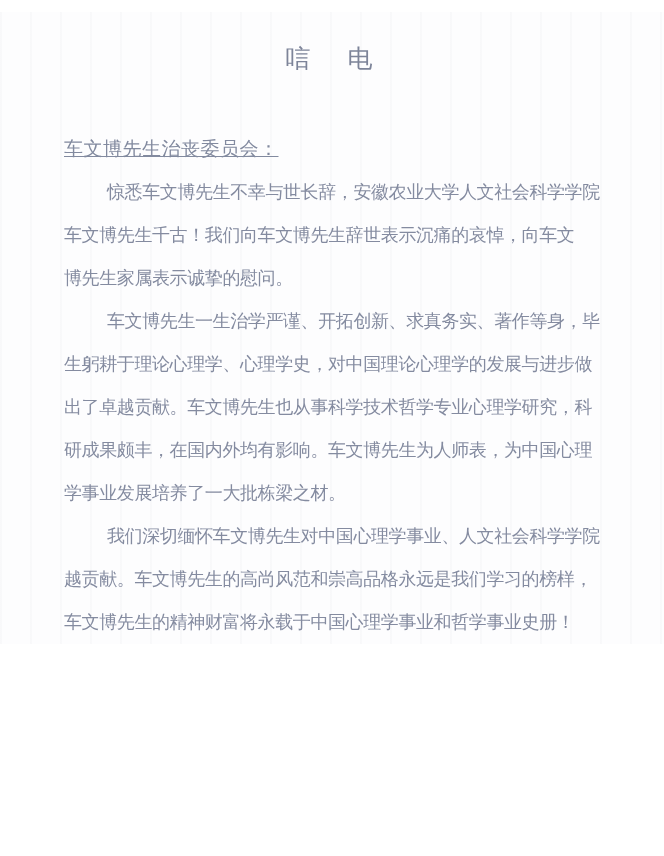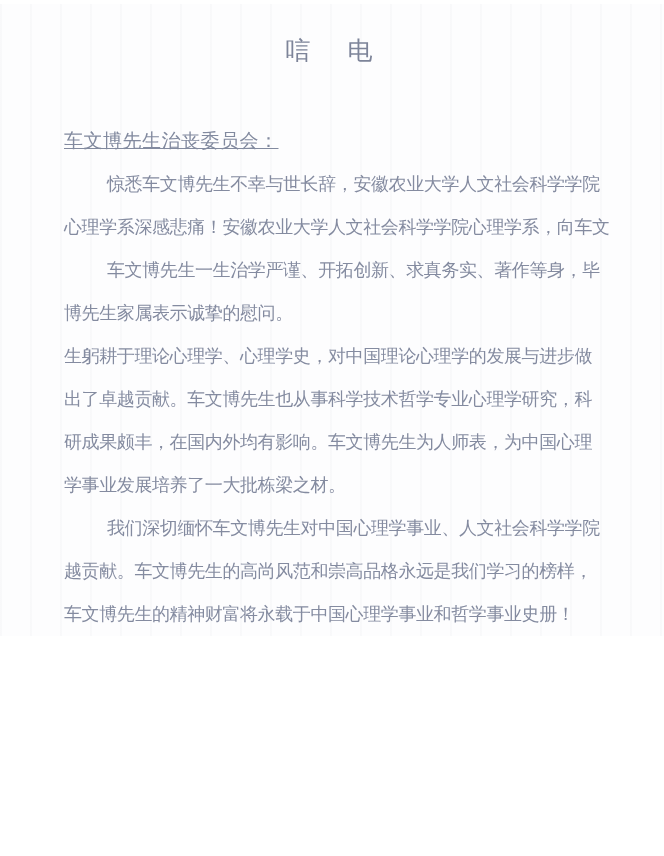--- a/index.html
+++ b/index.html
@@ -1,19 +1,19 @@
 <!DOCTYPE html>
 <html><head>
 <meta charset="utf-8">
 <style>
   html,body{margin:0;padding:0;}
   .page{
     position:relative;
     width:664px;height:632px;
-    margin:4px auto;
+    margin:12px auto;
     overflow:hidden;
     font-family:"Liberation Sans","DejaVu Sans",sans-serif;
     background:
       repeating-linear-gradient(90deg,
         rgba(140,146,158,0.04) 0px, rgba(140,146,158,0.04) 2px,
         transparent 2px, transparent 30px),
       #fdfdfe;
     color:#838aa0;
   }
   .title{
@@ -81,23 +81,23 @@
 <body>
 
 <div class="page">
 
   <h1 class="title">唁　电</h1>
 
   <div class="salutation">车文博先生治丧委员会：</div>
 
   <div class="body-lines">
     <div class="line indent">惊悉车文博先生不幸与世长辞，安徽农业大学人文社会科学学院</div>
-    <div class="line">心理学系深感悲痛！安徽农业大学人文社会科学学院心理学系，向车文</div>
+    <div class="line">车文博先生千古！我们向车文博先生辞世表示沉痛的哀悼，向车文</div>
+    <div class="line">博先生家属表示诚挚的慰问。</div>
     <div class="line indent">车文博先生一生治学严谨、开拓创新、求真务实、著作等身，毕</div>
-    <div class="line">博先生家属表示诚挚的慰问。</div>
     <div class="line">生躬耕于理论心理学、心理学史，对中国理论心理学的发展与进步做</div>
     <div class="line">出了卓越贡献。车文博先生也从事科学技术哲学专业心理学研究，科</div>
     <div class="line">研成果颇丰，在国内外均有影响。车文博先生为人师表，为中国心理</div>
     <div class="line">学事业发展培养了一大批栋梁之材。</div>
     <div class="line indent">我们深切缅怀车文博先生对中国心理学事业、人文社会科学学院</div>
     <div class="line">越贡献。车文博先生的高尚风范和崇高品格永远是我们学习的榜样，</div>
     <div class="line">车文博先生的精神财富将永载于中国心理学事业和哲学事业史册！</div>
     <div class="line indent">沉痛悼念并深切缅怀车文博先生！车文博先生千古！</div>
   </div>
 

